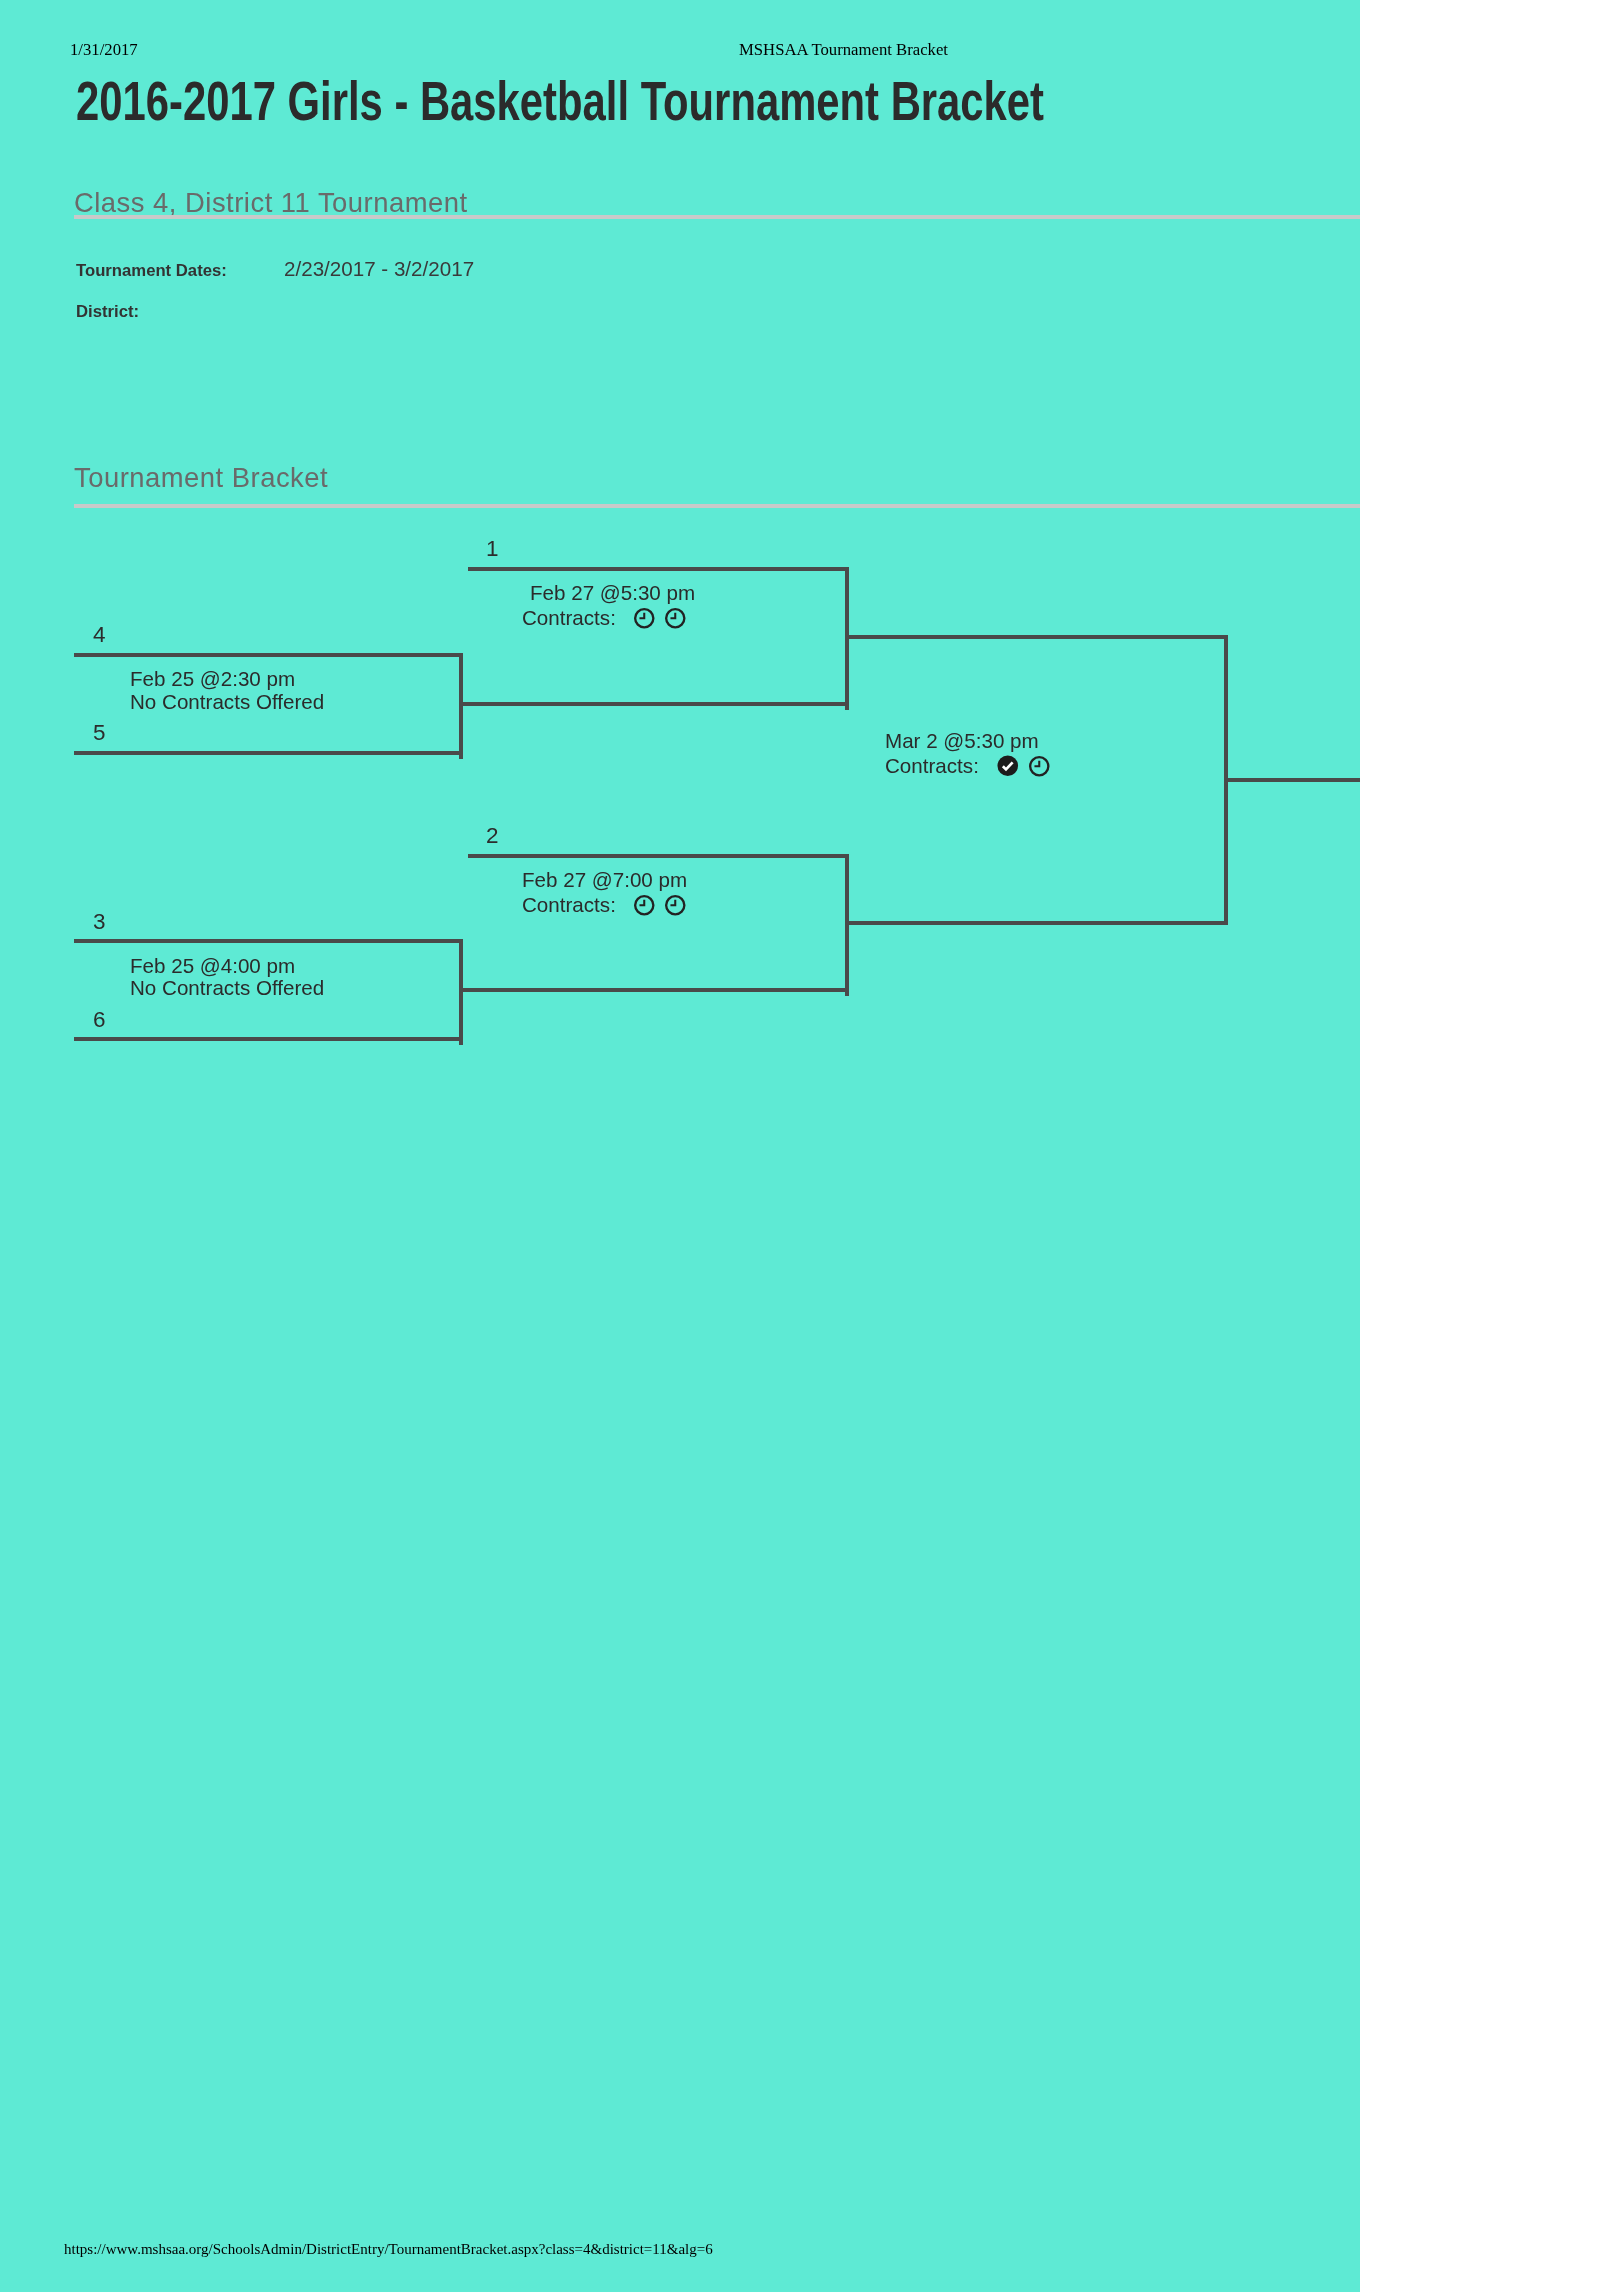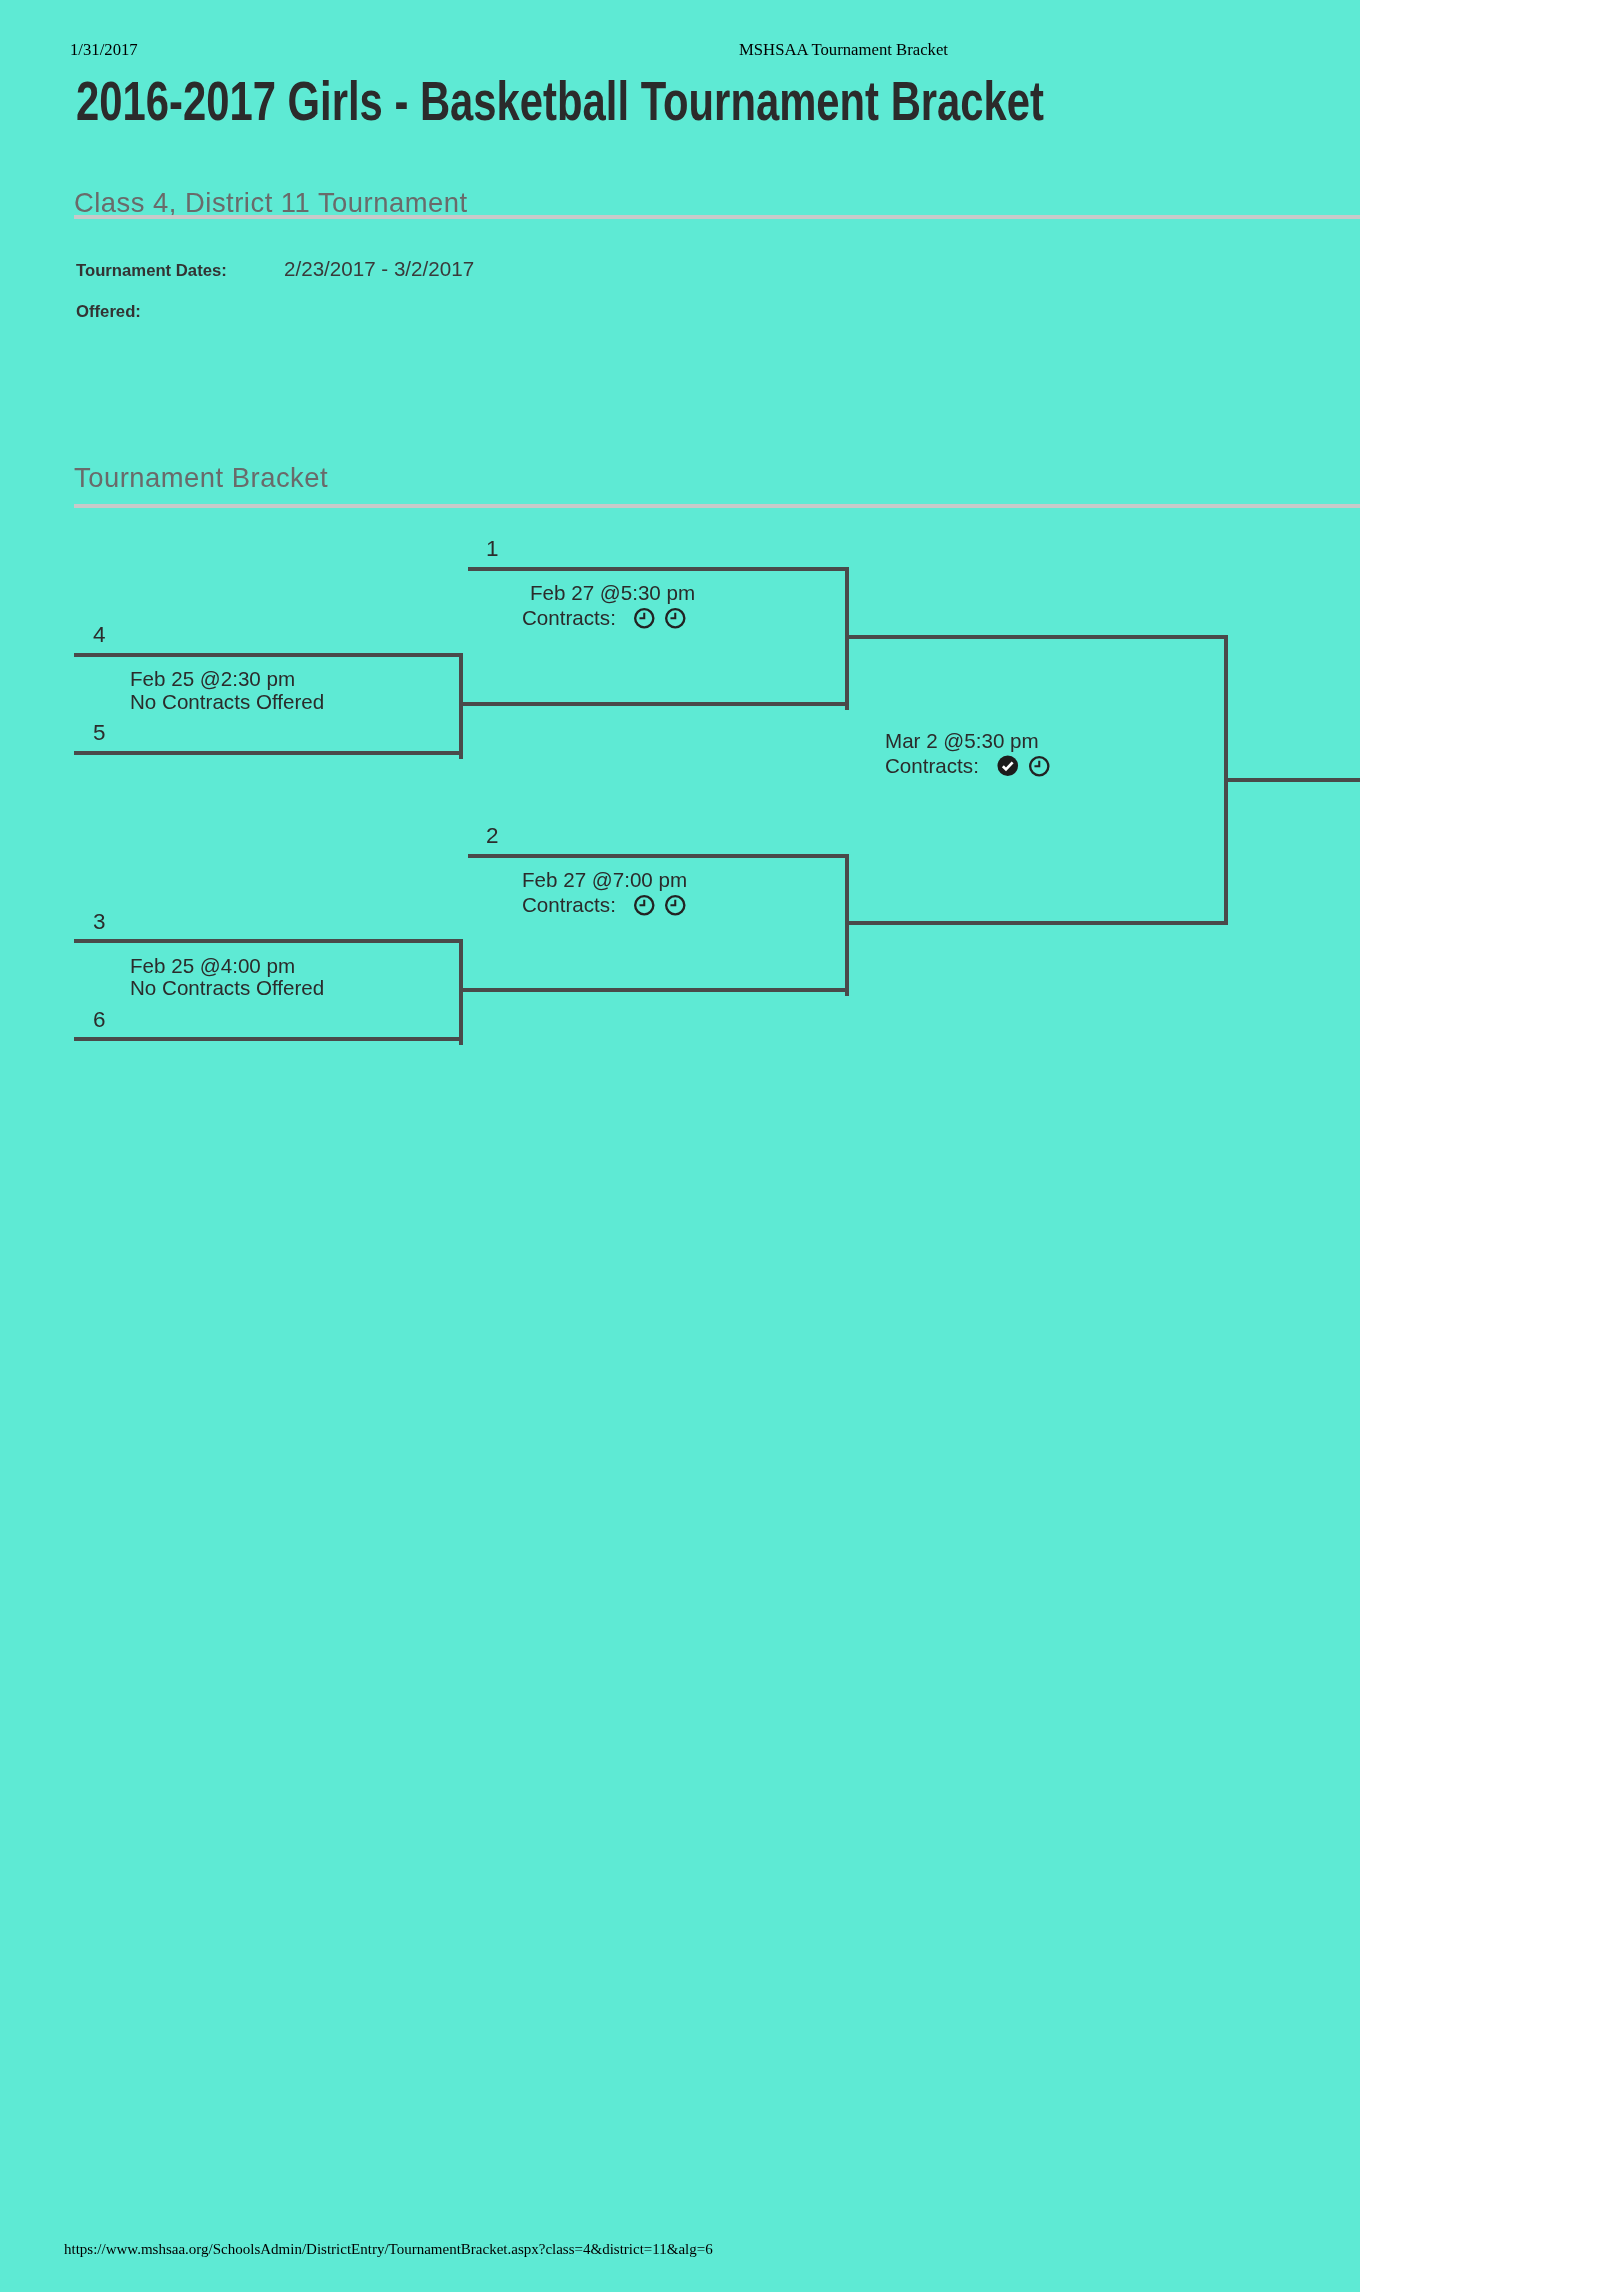--- a/index.html
+++ b/index.html
@@ -34,21 +34,21 @@
   <div class="abs serif header-title">MSHSAA Tournament Bracket</div>
 
   <div class="abs main-title">2016-2017 Girls - Basketball Tournament Bracket</div>
 
   <div class="abs section-heading" style="left:74px;top:187px;">Class 4, District 11 Tournament</div>
   <div class="abs rule" style="left:74px;top:215px;width:1485px;"></div>
 
   <div class="abs info-label" style="left:76px;top:261px;">Tournament Dates:</div>
   <div class="abs info-value" style="left:284px;top:257px;">2/23/2017 - 3/2/2017</div>
 
-  <div class="abs info-label" style="left:76px;top:302px;">Offered:</div>
+  <div class="abs info-label" style="left:76px;top:302px;">District:</div>
 
   <div class="abs section-heading" style="left:74px;top:462px;">Tournament Bracket</div>
   <div class="abs rule" style="left:74px;top:504px;width:1485px;"></div>
 
   <div class="abs bline" style="left:74px;top:653px;width:389px;height:3.9px;"></div>
   <div class="abs bline" style="left:459px;top:653px;width:3.9px;height:106px;"></div>
   <div class="abs bline" style="left:74px;top:751px;width:389px;height:3.9px;"></div>
   <div class="abs bline" style="left:459px;top:702px;width:390px;height:3.9px;"></div>
 
   <div class="abs bline" style="left:468px;top:567px;width:381px;height:3.9px;"></div>

